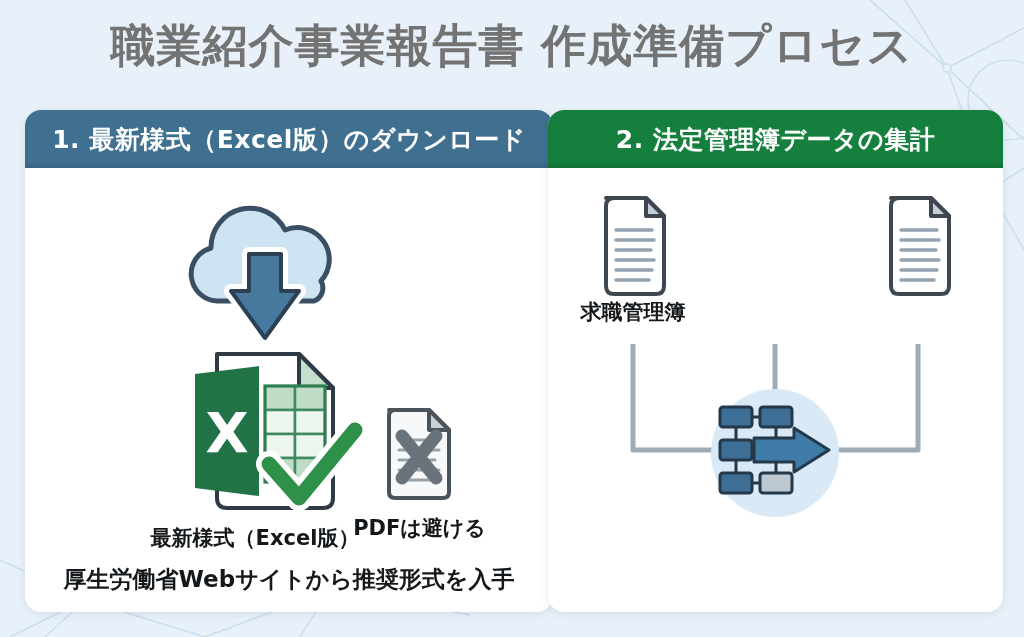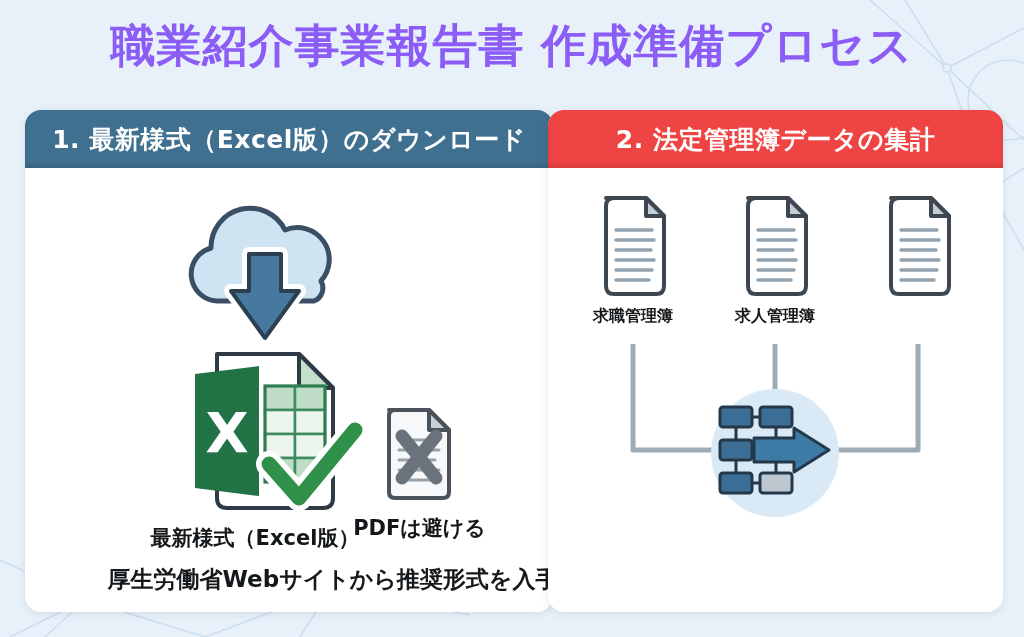--- a/index.html
+++ b/index.html
@@ -6,46 +6,46 @@
   body{
     width:1024px;height:637px;position:relative;overflow:hidden;
     background:#E8F1F9;
     font-family:"DejaVu Sans","Liberation Sans",sans-serif;
     color:#15181B;
   }
   .bg-pattern{position:absolute;inset:0;z-index:0;}
   .main-title{
     position:absolute;top:16px;left:0;width:100%;z-index:1;
     text-align:center;font-size:45px;font-weight:800;letter-spacing:1px;
-    color:#8b5cf6;
+    color:#737373;
   }
   .panel{
     position:absolute;top:110px;height:502px;z-index:1;
     background:#FFFFFF;border-radius:16px;
     box-shadow:0 2px 8px rgba(40,60,90,0.10);
   }
   .panel-left{left:25px;width:528px;}
   .panel-right{left:548px;width:455px;}
   .panel-header{
     height:58px;border-radius:16px 16px 0 0;
     display:flex;align-items:center;justify-content:center;
     color:#FFFFFF;font-size:25px;font-weight:700;letter-spacing:0.5px;
     box-shadow:inset 0 -3px 4px rgba(0,0,0,0.12);
   }
   .header-step1{background:#40708F;}
-  .header-step2{background:#ef4444;}
+  .header-step2{background:#15803d;}
   .panel-body{position:relative;height:444px;}
   .abs{position:absolute;}
   .caption{font-size:21px;font-weight:700;text-align:center;color:#15181B;}
   .panel-footer{
     position:absolute;left:0;width:100%;top:396px;
-    text-align:center;font-size:23px;font-weight:700;color:#15181B;margin-left:44px;
+    text-align:center;font-size:23px;font-weight:700;color:#15181B;
   }
   .doc-item{position:absolute;top:26px;width:142px;display:flex;flex-direction:column;align-items:center;}
-  .doc-label{margin-top:8px;font-size:16px;font-weight:700;text-align:center;color:#15181B;white-space:nowrap;}
+  .doc-label{font-size:21px;font-weight:700;text-align:center;color:#15181B;white-space:nowrap;}
 </style>
 </head>
 <body>
 
 <svg class="bg-pattern" width="1024" height="637" viewBox="0 0 1024 637">
   <g stroke="#C9DEEF" stroke-width="1.5" fill="none">
     <path d="M 870 0 L 947 68 L 1024 28"></path>
     <path d="M 947 68 L 1024 140"></path>
     <path d="M 947 68 L 905 0"></path>
     <path d="M 947 68 L 990 190 L 1024 168"></path>
@@ -154,35 +154,20 @@
             <line x1="22" y1="46" x2="60" y2="46"></line>
           <line x1="22" y1="56" x2="57" y2="56"></line>
             <line x1="22" y1="66" x2="60" y2="66"></line>
           <line x1="22" y1="76" x2="58" y2="76"></line>
             <line x1="22" y1="86" x2="55" y2="86"></line>
         </g>
       </svg>
       <div class="doc-label">求職管理簿</div>
     </div>
 
-    <div class="doc-item" style="left:156px;">
-      <svg width="78" height="104" viewBox="0 0 78 104">
-        <path d="M 12 4 H 52 L 70 22 V 92 Q 70 100 62 100 H 20 Q 12 100 12 92 V 12 Q 12 4 20 4 Z" fill="#FFFFFF" stroke="#3E4750" stroke-width="4" stroke-linejoin="round"></path>
-        <path d="M 52 4 V 22 H 70 Z" fill="#C5CFD7" stroke="#3E4750" stroke-width="4" stroke-linejoin="round"></path>
-        <g stroke="#93A2B0" stroke-width="3.5" stroke-linecap="round">
-          <line x1="22" y1="36" x2="58" y2="36"></line>
-            <line x1="22" y1="46" x2="60" y2="46"></line>
-          <line x1="22" y1="56" x2="57" y2="56"></line>
-            <line x1="22" y1="66" x2="60" y2="66"></line>
-          <line x1="22" y1="76" x2="58" y2="76"></line>
-            <line x1="22" y1="86" x2="55" y2="86"></line>
-        </g>
-      </svg>
-      <div class="doc-label">求人管理簿</div>
-    </div>
 
     <div class="doc-item" style="left:299px;">
       <svg width="78" height="104" viewBox="0 0 78 104">
         <path d="M 12 4 H 52 L 70 22 V 92 Q 70 100 62 100 H 20 Q 12 100 12 92 V 12 Q 12 4 20 4 Z" fill="#FFFFFF" stroke="#3E4750" stroke-width="4" stroke-linejoin="round"></path>
         <path d="M 52 4 V 22 H 70 Z" fill="#C5CFD7" stroke="#3E4750" stroke-width="4" stroke-linejoin="round"></path>
         <g stroke="#93A2B0" stroke-width="3.5" stroke-linecap="round">
           <line x1="22" y1="36" x2="58" y2="36"></line>
             <line x1="22" y1="46" x2="60" y2="46"></line>
           <line x1="22" y1="56" x2="57" y2="56"></line>
             <line x1="22" y1="66" x2="60" y2="66"></line>

